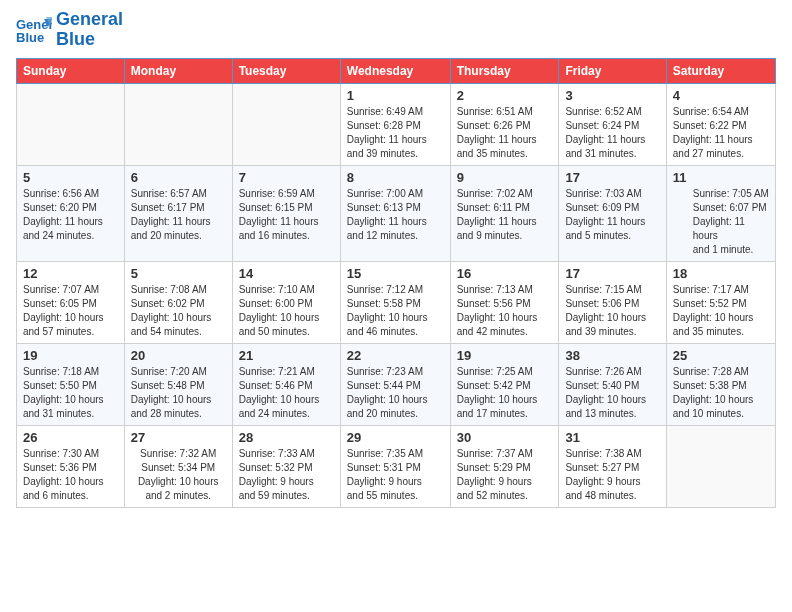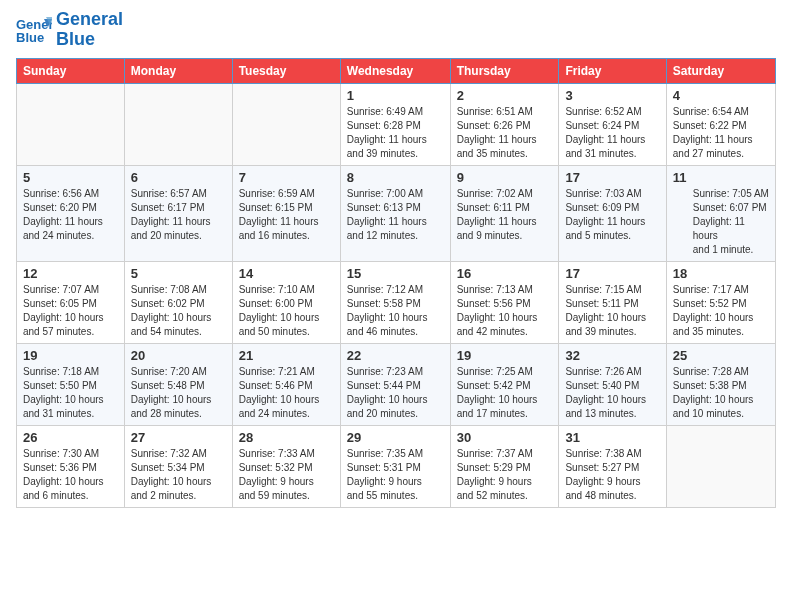--- a/index.html
+++ b/index.html
@@ -242,21 +242,21 @@
           <td>
             <div class="day-number">16</div>
             <div class="day-info" style="white-space: pre-line;">Sunrise: 7:13 AM
 Sunset: 5:56 PM
 Daylight: 10 hours
 and 42 minutes.</div>
           </td>
           <td>
             <div class="day-number">17</div>
             <div class="day-info" style="white-space: pre-line;">Sunrise: 7:15 AM
-Sunset: 5:11 PM
+Sunset: 5:06 PM
 Daylight: 10 hours
 and 39 minutes.</div>
           </td>
           <td>
             <div class="day-number">18</div>
             <div class="day-info" style="white-space: pre-line;">Sunrise: 7:17 AM
 Sunset: 5:52 PM
 Daylight: 10 hours
 and 35 minutes.</div>
           </td>
@@ -291,21 +291,21 @@
 and 20 minutes.</div>
           </td>
           <td>
             <div class="day-number">19</div>
             <div class="day-info" style="white-space: pre-line;">Sunrise: 7:25 AM
 Sunset: 5:42 PM
 Daylight: 10 hours
 and 17 minutes.</div>
           </td>
           <td>
-            <div class="day-number">32</div>
+            <div class="day-number">38</div>
             <div class="day-info" style="white-space: pre-line;">Sunrise: 7:26 AM
 Sunset: 5:40 PM
 Daylight: 10 hours
 and 13 minutes.</div>
           </td>
           <td>
             <div class="day-number">25</div>
             <div class="day-info" style="white-space: pre-line;">Sunrise: 7:28 AM
 Sunset: 5:38 PM
 Daylight: 10 hours
@@ -315,21 +315,21 @@
         <tr>
           <td>
             <div class="day-number">26</div>
             <div class="day-info" style="white-space: pre-line;">Sunrise: 7:30 AM
 Sunset: 5:36 PM
 Daylight: 10 hours
 and 6 minutes.</div>
           </td>
           <td>
             <div class="day-number">27</div>
-            <div class="day-info" style="white-space: pre-line;">Sunrise: 7:32 AM
+            <div class="day-info" style="white-space: pre-line; text-align: center;">Sunrise: 7:32 AM
 Sunset: 5:34 PM
 Daylight: 10 hours
 and 2 minutes.</div>
           </td>
           <td>
             <div class="day-number">28</div>
             <div class="day-info" style="white-space: pre-line;">Sunrise: 7:33 AM
 Sunset: 5:32 PM
 Daylight: 9 hours
 and 59 minutes.</div>

